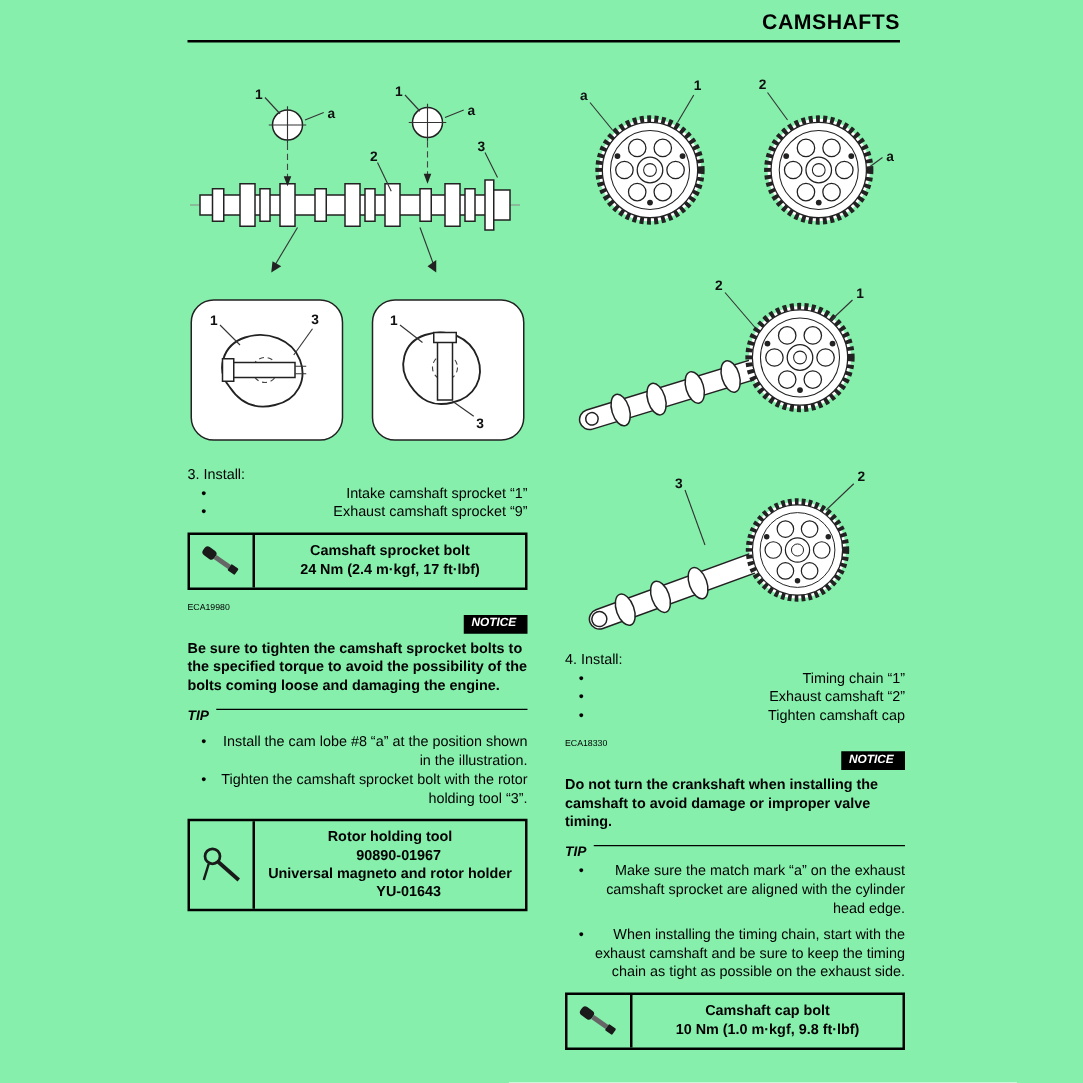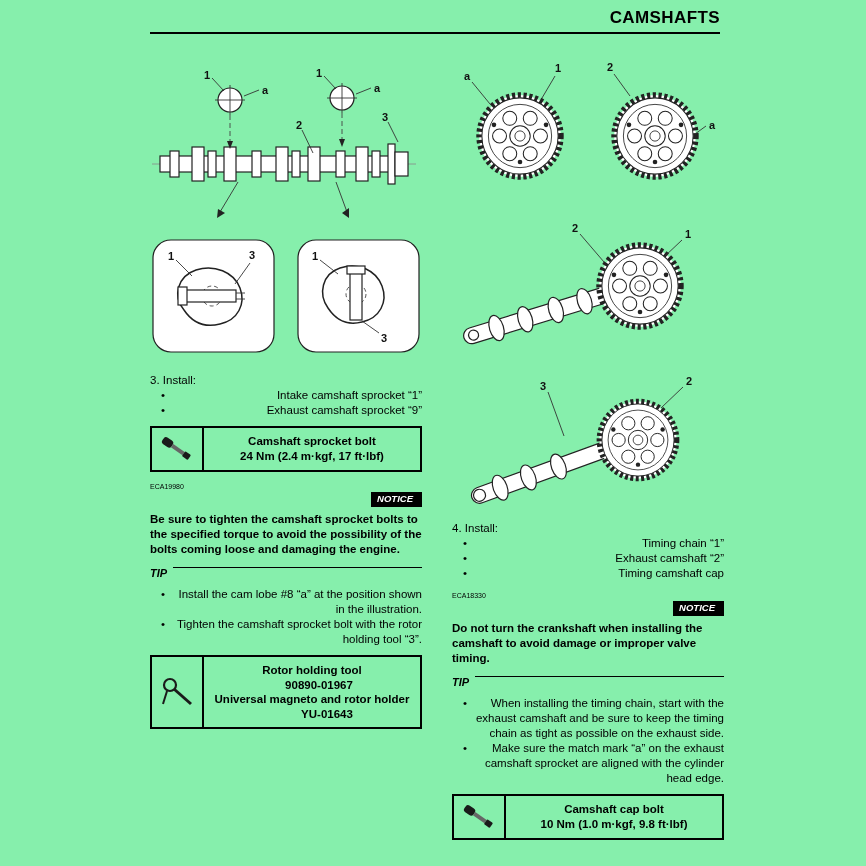--- a/index.html
+++ b/index.html
@@ -270,40 +270,40 @@
 
     <div class="mt8">
       <div class="step-heading">4. Install:</div>
       <div class="bullet">
           <span>Timing chain “1”</span>
         </div>
       <div class="bullet">
           <span>Exhaust camshaft “2”</span>
         </div>
       <div class="bullet">
-          <span>Timing camshaft cap</span>
+          <span>Tighten camshaft cap</span>
         </div>
     </div>
 
     <div class="eca">ECA18330</div>
     <div class="notice-row">
       <span class="notice-badge">NOTICE</span>
       <span class="notice-rule"></span>
     </div>
     <div class="bold-para">Do not turn the crankshaft when installing the camshaft to avoid damage or improper valve timing.</div>
 
     <div class="tip-row">
       <span class="tip-label">TIP</span>
       <span class="tip-rule"></span>
     </div>
+    <div class="bullet">
+        <span>Make sure the match mark “a” on the exhaust camshaft sprocket are aligned with the cylinder head edge.</span>
+      </div>
     <div class="bullet mt6">
         <span>When installing the timing chain, start with the exhaust camshaft and be sure to keep the timing chain as tight as possible on the exhaust side.</span>
-      </div>
-    <div class="bullet">
-        <span>Make sure the match mark “a” on the exhaust camshaft sprocket are aligned with the cylinder head edge.</span>
       </div>
 
     <div class="spec-box mt12">
       <div class="spec-icon">
         <svg width="38" height="30" viewBox="0 0 38 30">
           <g transform="rotate(35 19 15)">
             <rect x="2" y="11" width="11" height="8" rx="3" fill="#1a1a1a"></rect>
             <rect x="13" y="13" width="14" height="4" fill="#666"></rect>
             <rect x="27" y="12" width="7" height="6" rx="1" fill="#1a1a1a"></rect>
           </g>

